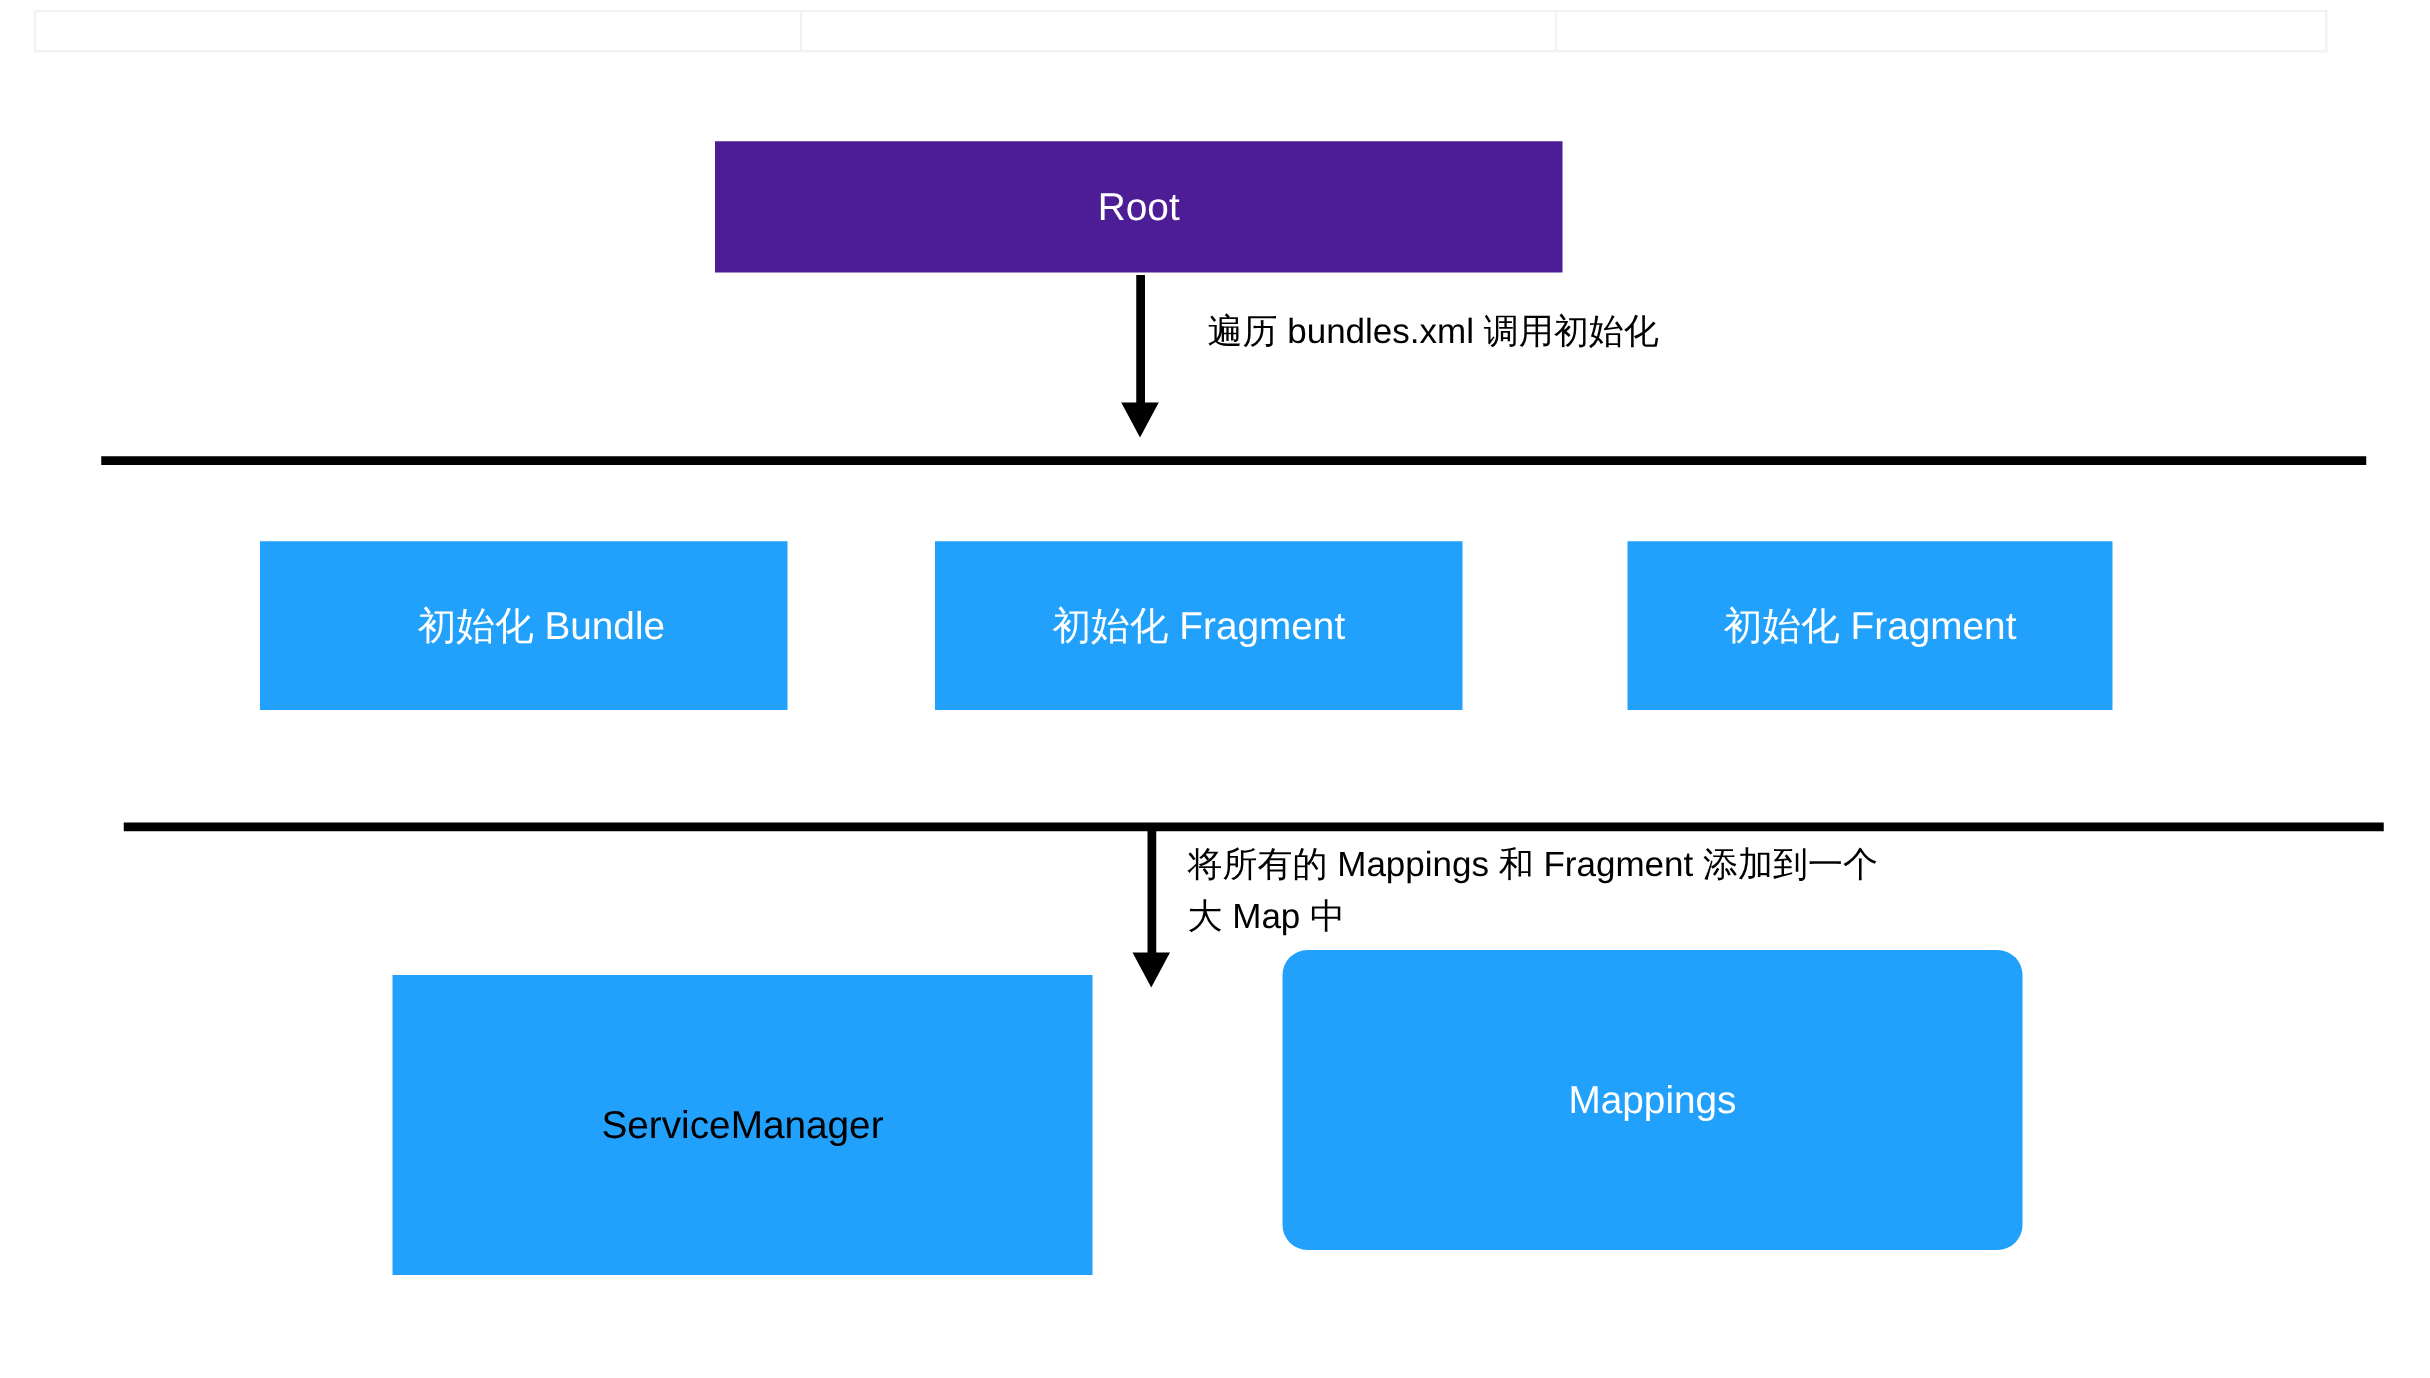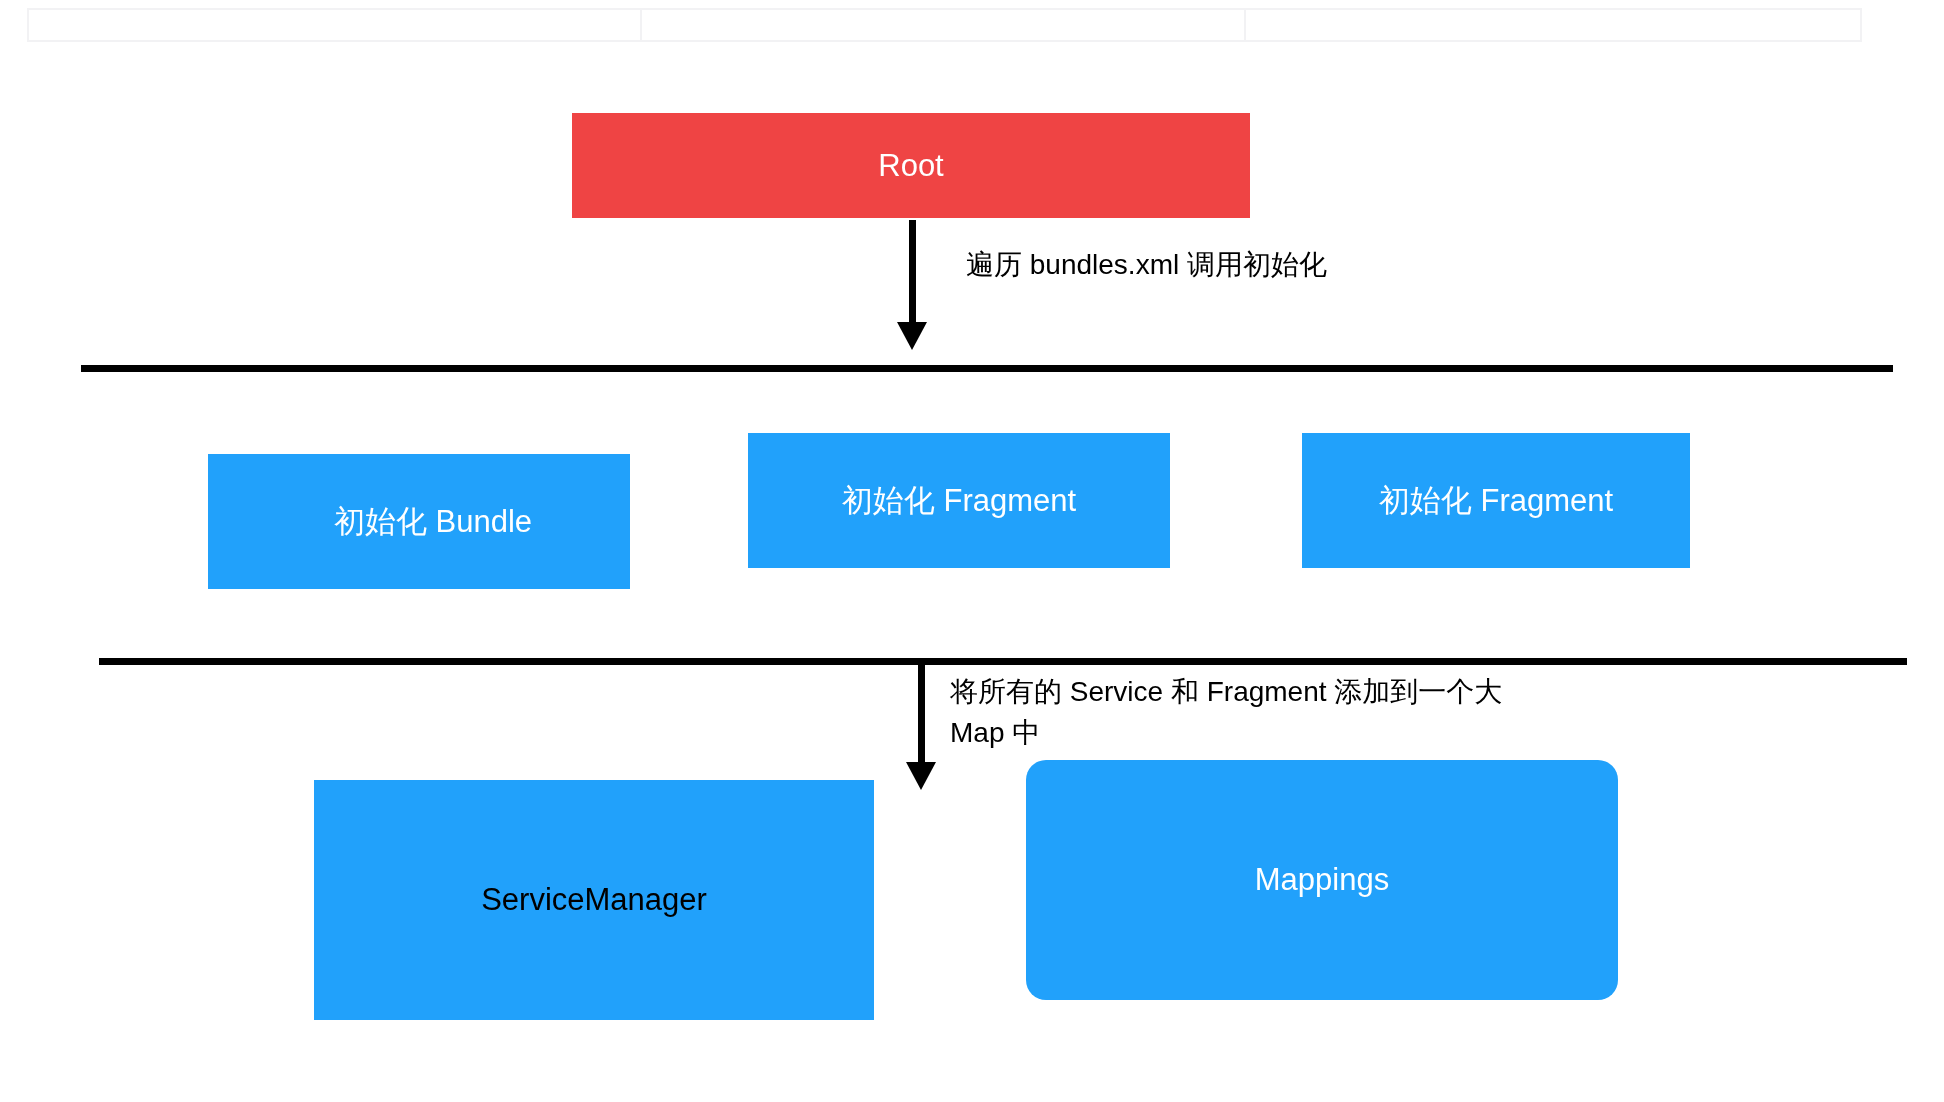--- a/index.html
+++ b/index.html
@@ -51,21 +51,21 @@
     justify-content: center;
     color: #ffffff;
     font-size: 31px;
     line-height: 1.2;
     text-align: center;
     white-space: nowrap;
   }
   .node.red-text { color: #000000; margin-top: 20px; }
 
   #node-root      { left: 572px;  top: 113px; width: 678px; height: 105px; }
-  #node-bundle    { left: 208px;  top: 454px; width: 422px; height: 135px; padding-left: 28px; }
+  #node-bundle    { left: 208px;  top: 433px; width: 422px; height: 135px; padding-left: 28px; }
   #node-service   { left: 748px;  top: 433px; width: 422px; height: 135px; }
   #node-fragment  { left: 1302px; top: 433px; width: 388px; height: 135px; }
   #node-svcmgr    { left: 314px;  top: 760px; width: 560px; height: 240px; }
   #node-mappings  { left: 1026px; top: 760px; width: 592px; height: 240px; border-radius: 20px; }
 
   
   .rule {
     position: absolute;
     background: #000000;
     height: 7px;
@@ -113,38 +113,38 @@
 <body>
 
 <div id="canvas">
 
   <div class="top-table">
     <div class="cell c1"></div>
     <div class="cell c2"></div>
     <div class="cell c3"></div>
   </div>
 
-  <div class="node" id="node-root" style="background:#ef4444">Root</div>
+  <div class="node" id="node-root" style="background:#4c1d95">Root</div>
 
   <div class="arrow" id="arrow-1">
     <div class="shaft"></div>
     <div class="head"></div>
   </div>
   <div class="edge-label" id="edge-label-1">遍历 bundles.xml 调用初始化</div>
 
   <div class="rule" id="rule-1"></div>
 
   <div class="node" id="node-bundle" style="background:#21a1fb">初始化 Bundle</div>
   <div class="node" id="node-service" style="background:#21a1fb">初始化 Fragment</div>
   <div class="node" id="node-fragment" style="background:#21a1fb">初始化 Fragment</div>
 
   <div class="rule" id="rule-2"></div>
 
   <div class="arrow" id="arrow-2">
     <div class="shaft"></div>
     <div class="head"></div>
   </div>
-  <div class="edge-label" id="edge-label-2">将所有的 Service 和 Fragment 添加到一个大 Map 中</div>
+  <div class="edge-label" id="edge-label-2">将所有的 Mappings 和 Fragment 添加到一个大 Map 中</div>
 
   <div class="node red-text" id="node-svcmgr" style="background:#21a1fb">ServiceManager</div>
   <div class="node" id="node-mappings" style="background:#21a1fb">Mappings</div>
 
 </div>
 
 </body></html>

